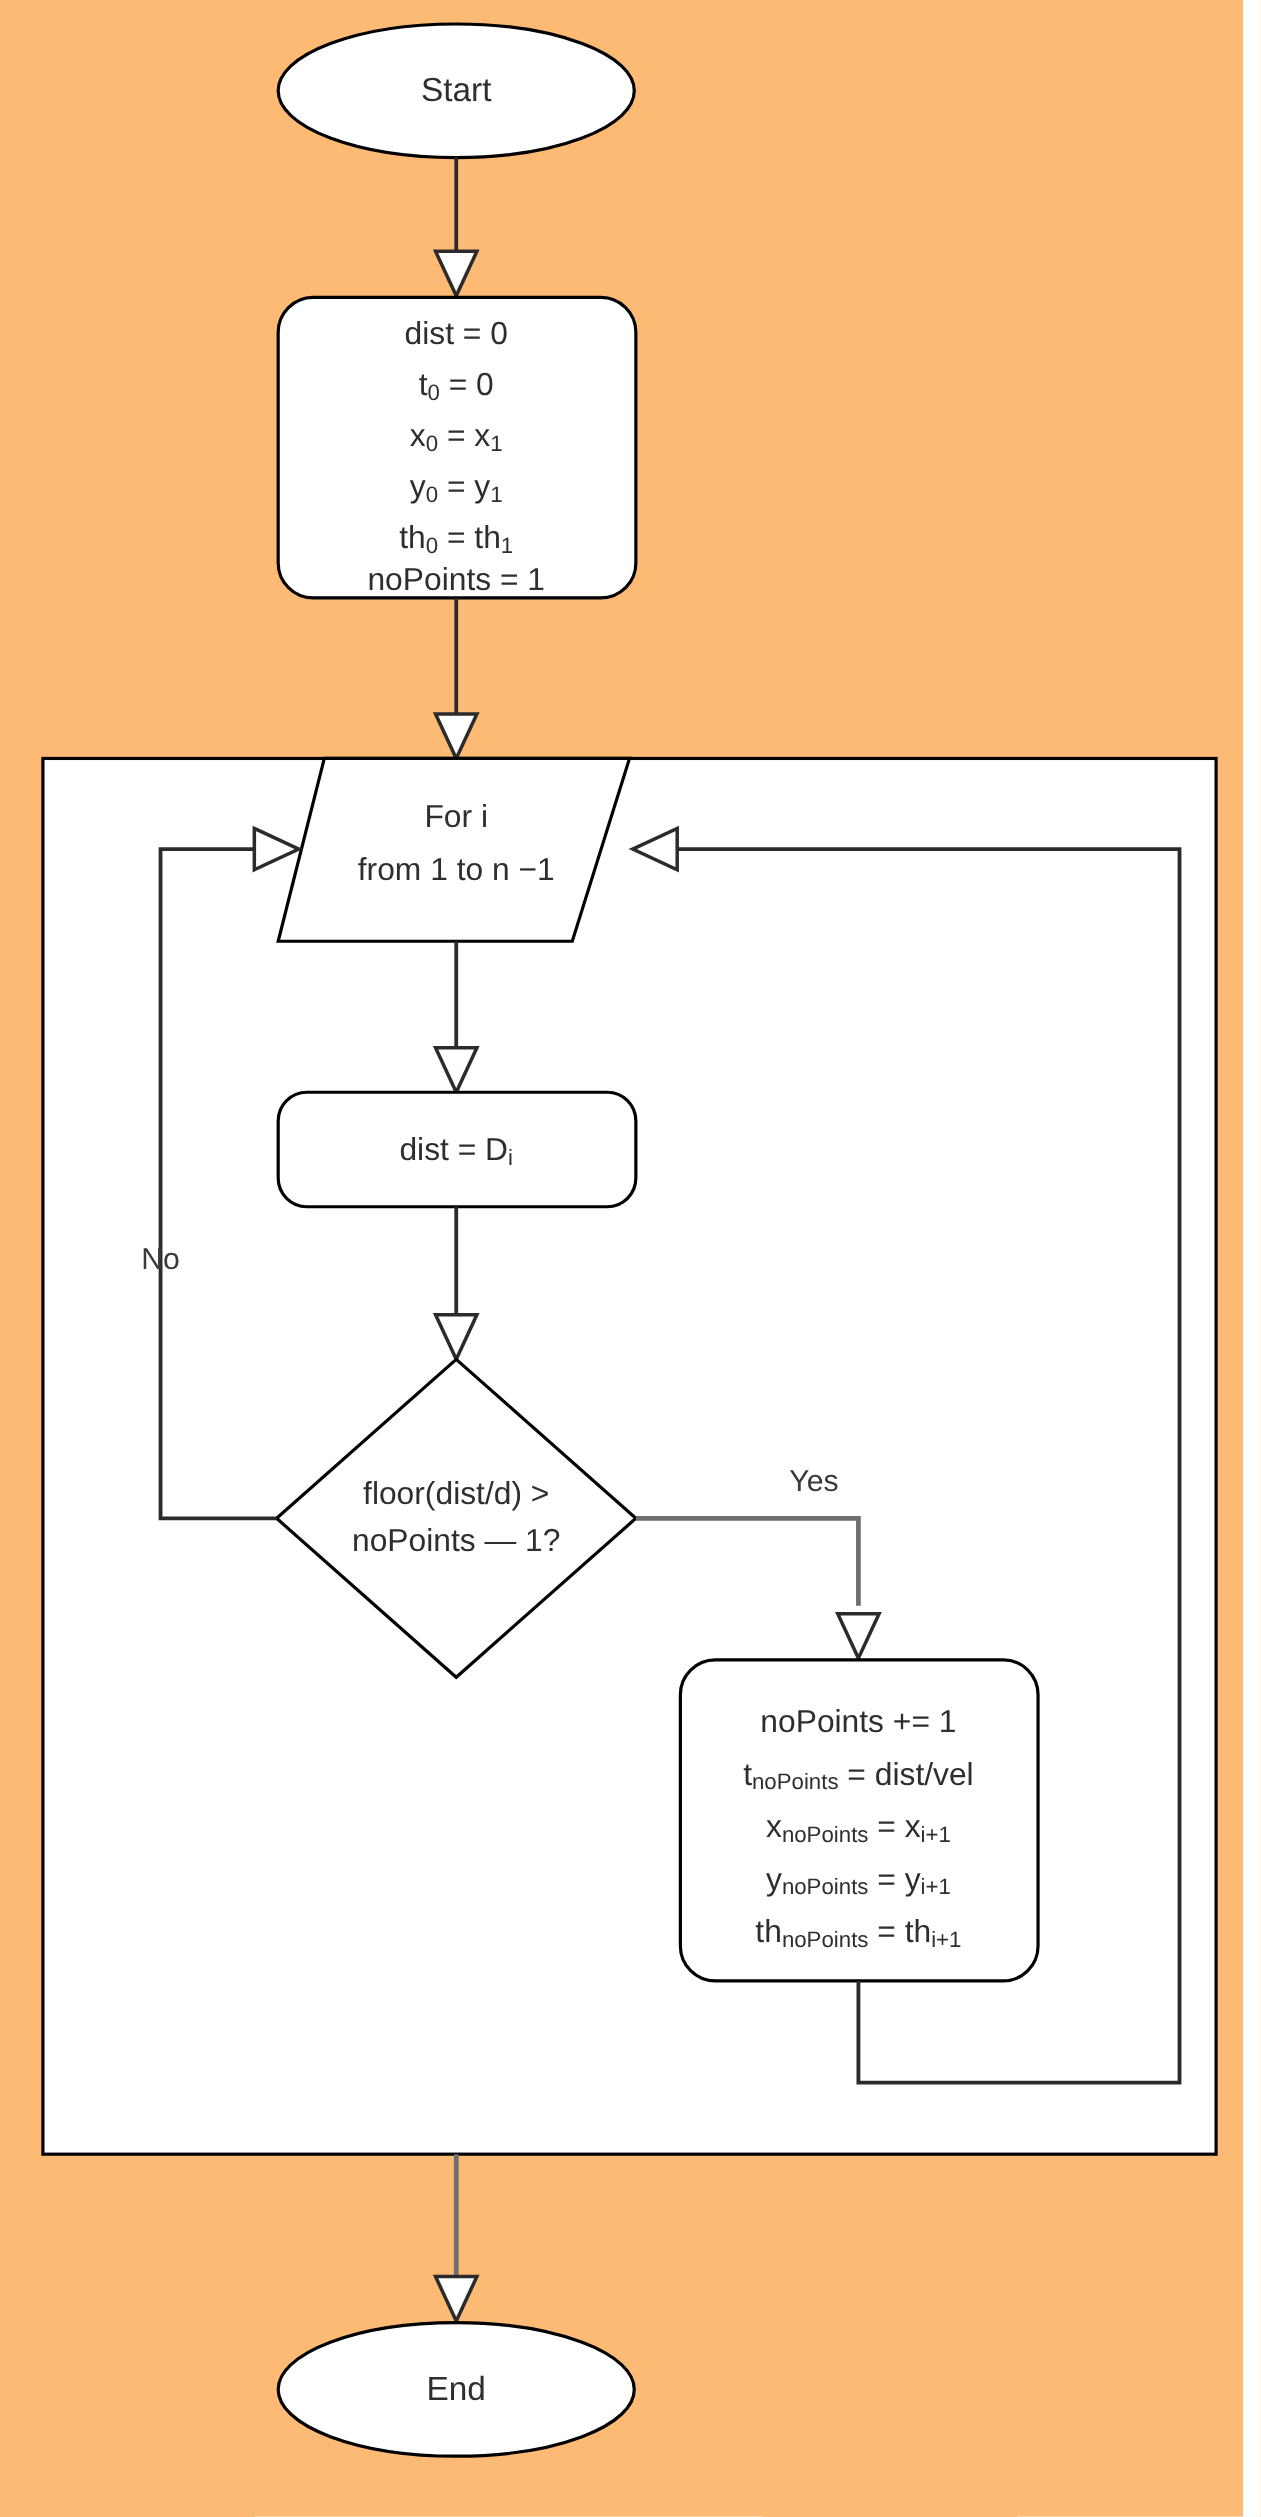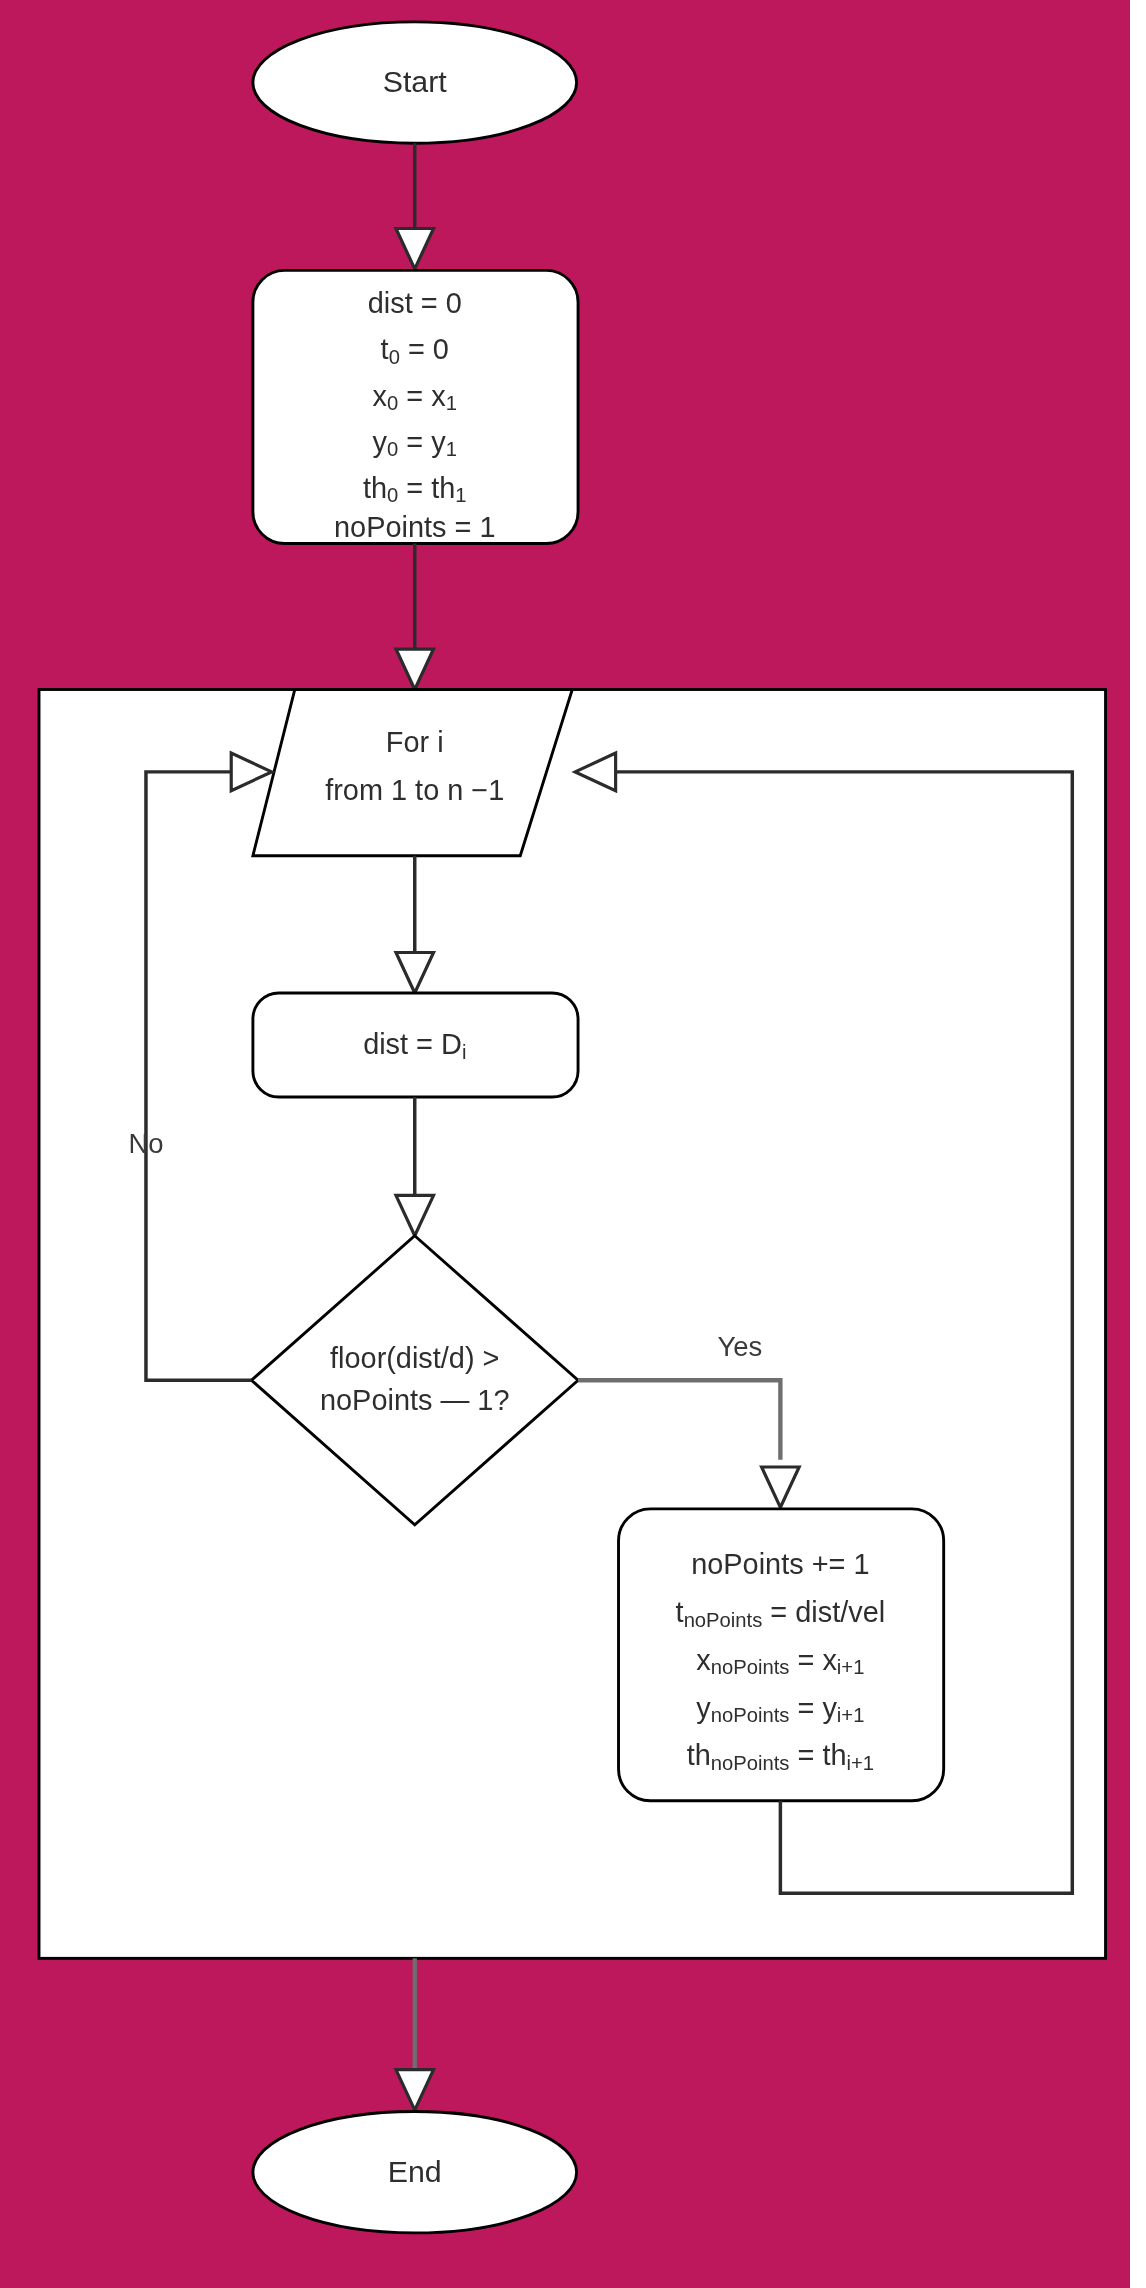--- a/index.html
+++ b/index.html
@@ -11,21 +11,21 @@
   body {
     width: 1146px;
     height: 2288px;
     font-family: "Liberation Sans", sans-serif;
     overflow: hidden;
   }
   #flow-root {
     position: relative;
     width: 1130px;
     height: 2288px;
-    background: #be185d;
+    background: #fdba74;
   }
   svg#flow-svg {
     position: absolute;
     top: 0;
     left: 0;
     width: 1146px;
     height: 2288px;
     display: block;
   }
   .shape-stroke {

